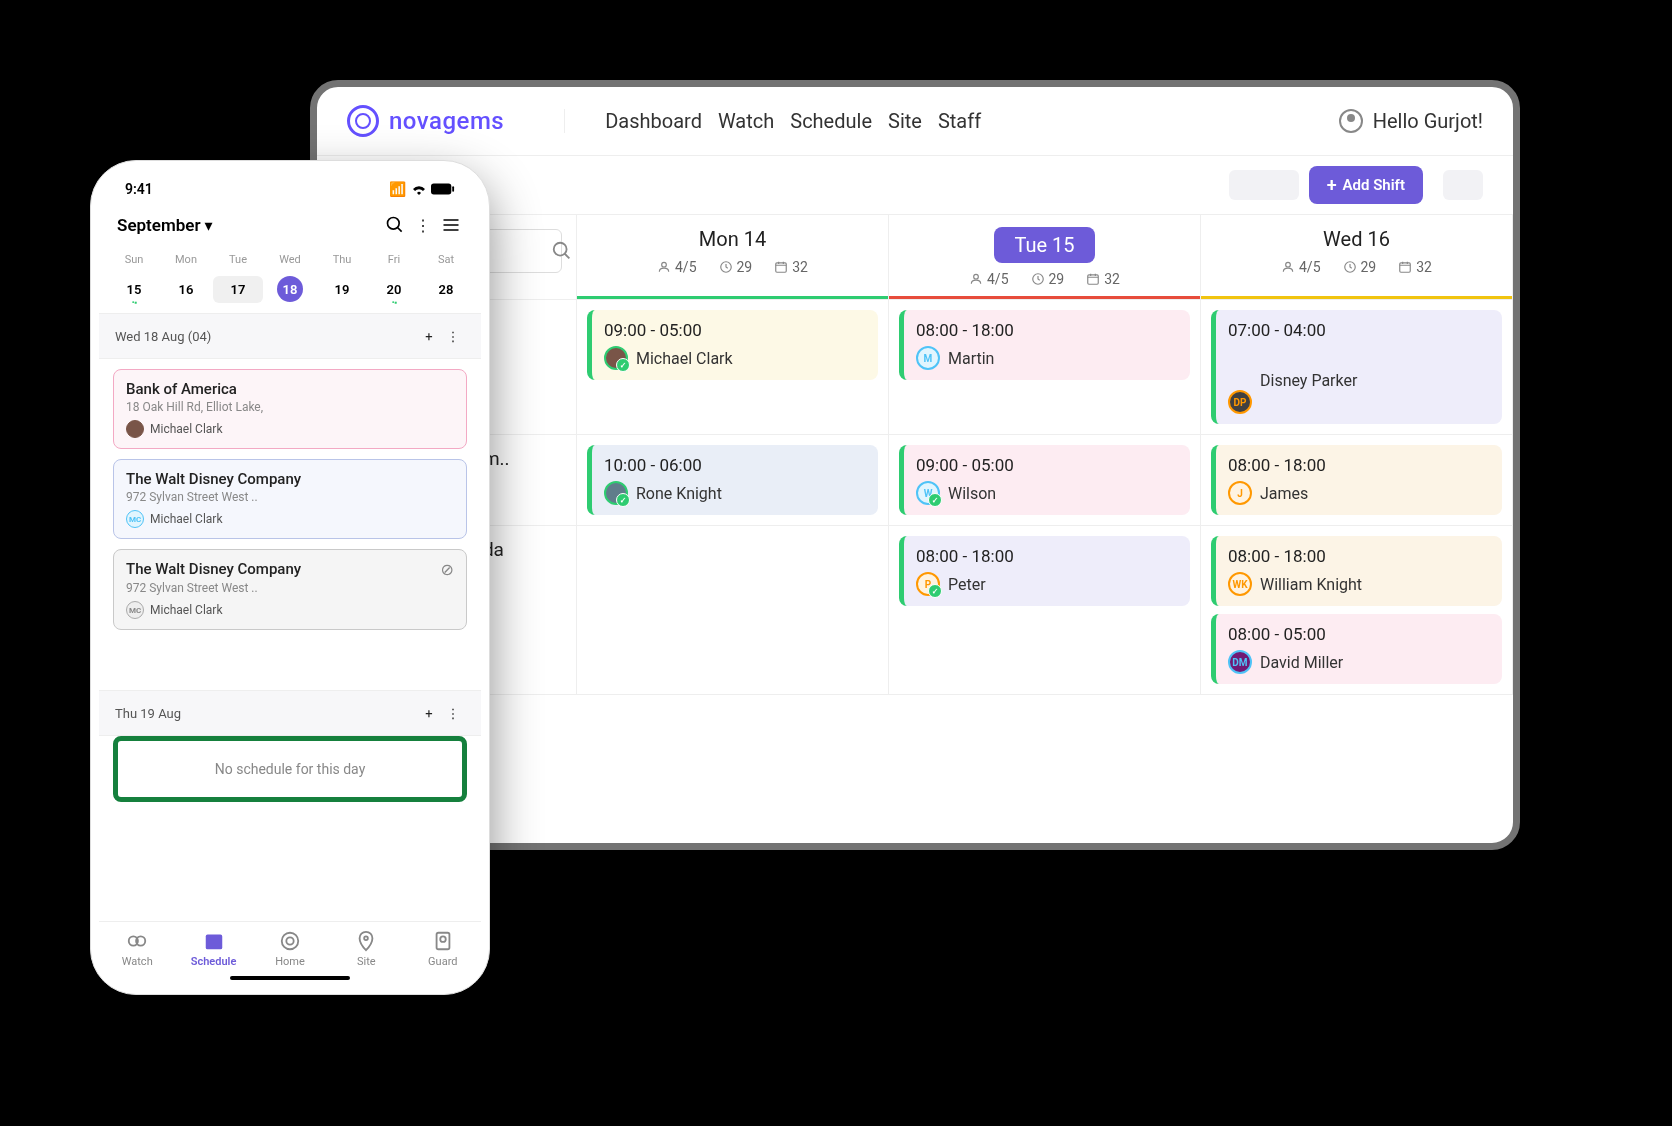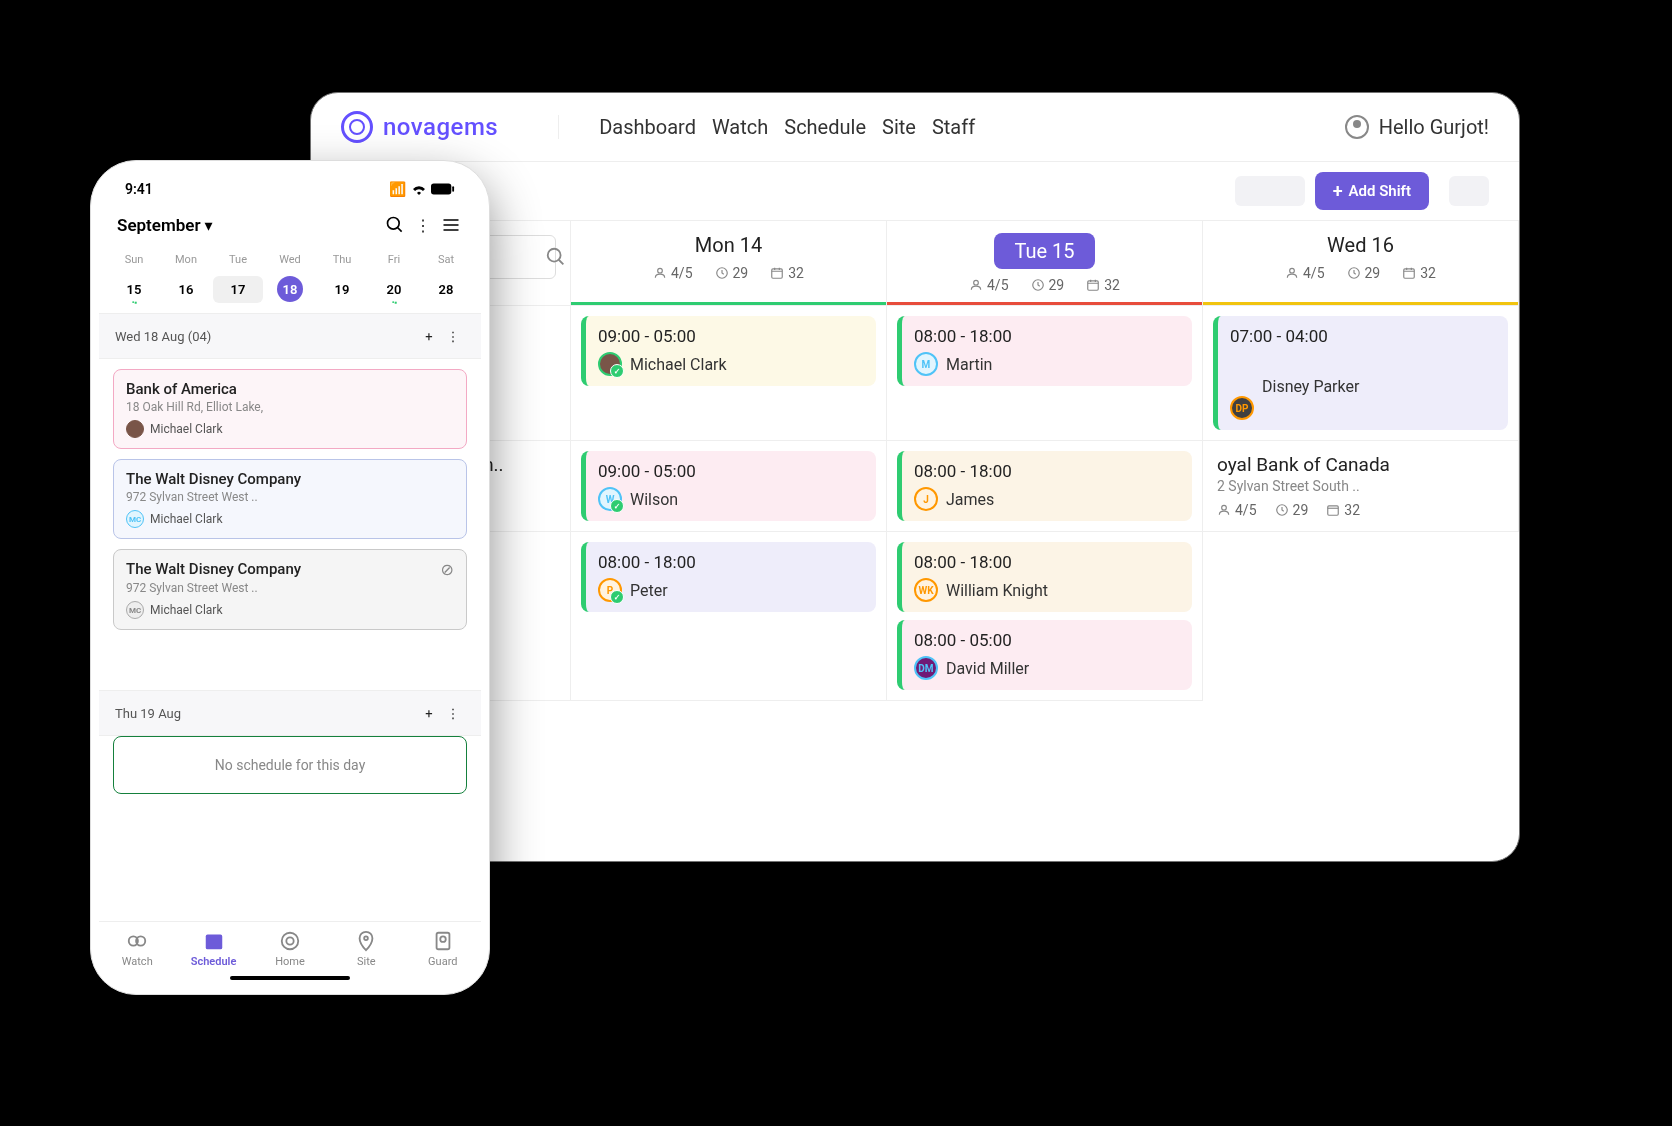--- a/index.html
+++ b/index.html
@@ -1,27 +1,27 @@
 <!DOCTYPE html>
 <html><head>
 <meta charset="utf-8">
 <style>
   * { box-sizing: border-box; font-family: -apple-system, BlinkMacSystemFont, "Segoe UI", Roboto, Helvetica, Arial, sans-serif; }
   body { margin: 0; background: #000; width: 1672px; height: 1126px; position: relative; overflow: hidden; }
 
   
   .desktop {
     position: absolute;
-    left: 310px; top: 92px;
+    left: 310px; top: 80px;
     width: 1210px; height: 770px;
     background: #fff;
     border-radius: 28px;
     box-shadow: 0 20px 40px rgba(0,0,0,0.4);
     overflow: hidden;
-    border: 1px solid #737373;
+    border: 7px solid #737373;
   }
   .topbar {
     display: flex; align-items: center;
     padding: 18px 30px;
     border-bottom: 1px solid #eee;
     gap: 20px;
   }
   .brand { display: flex; align-items: center; gap: 10px; }
   .brand-logo { width: 32px; height: 32px; border-radius: 50%; border: 3px solid #6450ff; position: relative; }
   .brand-logo::after { content:""; position:absolute; inset:5px; border-radius:50%; border:2px solid #6450ff; }
@@ -98,21 +98,21 @@
   .section-head .flex1{flex:1;}
   .m-card { margin:10px 14px; border:1.5px solid; border-radius:8px; padding:10px 12px; }
   .m-card.pink { border-color:#f3a9c4; background:#fdf5f8;}
   .m-card.lav { border-color:#b9c4e8; background:#f5f7fd;}
   .m-card.grey { border-color:#c9c9c9; background:#f5f5f5;}
   .m-title { font-size:15px; font-weight:500; color:#222;}
   .m-sub { font-size:12px; color:#888; margin-top:2px;}
   .m-person { display:flex; align-items:center; gap:6px; margin-top:6px; font-size:12px; color:#555;}
   .m-person .avatar-sm { width:18px; height:18px; font-size:8px; border-width:1px;}
 
-  .empty-msg { text-align:center; font-size:14px; color:#888; padding:20px; border:1px solid #15803d; margin:0 14px; border-radius:8px;}
+  .empty-msg { text-align:center; font-size:14px; color:#888; padding:20px; border:5px solid #15803d; margin:0 14px; border-radius:8px;}
 
   .bottom-nav { position:absolute; bottom:0; left:0; right:0; border-top:1px solid #eee; background:#fff; display:grid; grid-template-columns:repeat(5,1fr); padding:8px 0 18px; }
   .bnav-item { text-align:center; font-size:11px; color:#888; display:flex; flex-direction:column; align-items:center; gap:3px;}
   .bnav-item.active { color:#6d5bd9; font-weight:600;}
   .home-ind { position:absolute; bottom:6px; left:50%; transform:translateX(-50%); width:120px; height:4px; background:#000; border-radius:4px;}
 
   svg { display:block; }
 </style>
 </head>
 <body>
@@ -321,20 +321,29 @@
         <span class="stat">
             <svg width="14" height="14" viewBox="0 0 24 24" fill="none" stroke="#888" stroke-width="2">
               <rect x="3" y="5" width="18" height="16" rx="2"></rect>
               <path d="M3 9h18"></path>
             </svg>
             <span>32</span>
           </span>
       </div>
     </div>
     <div class="cell">
+        <div class="shift bg-blue">
+          <div class="shift-time">10:00 - 06:00</div>
+          <div class="shift-person">
+            <span class="avatar-sm avatar-check" style="background:#607d8b;border-color:#2ecc71;"></span>
+            <span>Rone Knight</span>
+          </div>
+        </div>
+      </div>
+    <div class="cell">
         <div class="shift bg-pink">
           <div class="shift-time">09:00 - 05:00</div>
           <div class="shift-person">
             <span class="avatar-sm avatar-check" style="background:#e1f5fe;border-color:#4fc3f7;color:#4fc3f7;">W</span>
             <span>Wilson</span>
           </div>
         </div>
       </div>
     <div class="cell">
         <div class="shift bg-cream">

